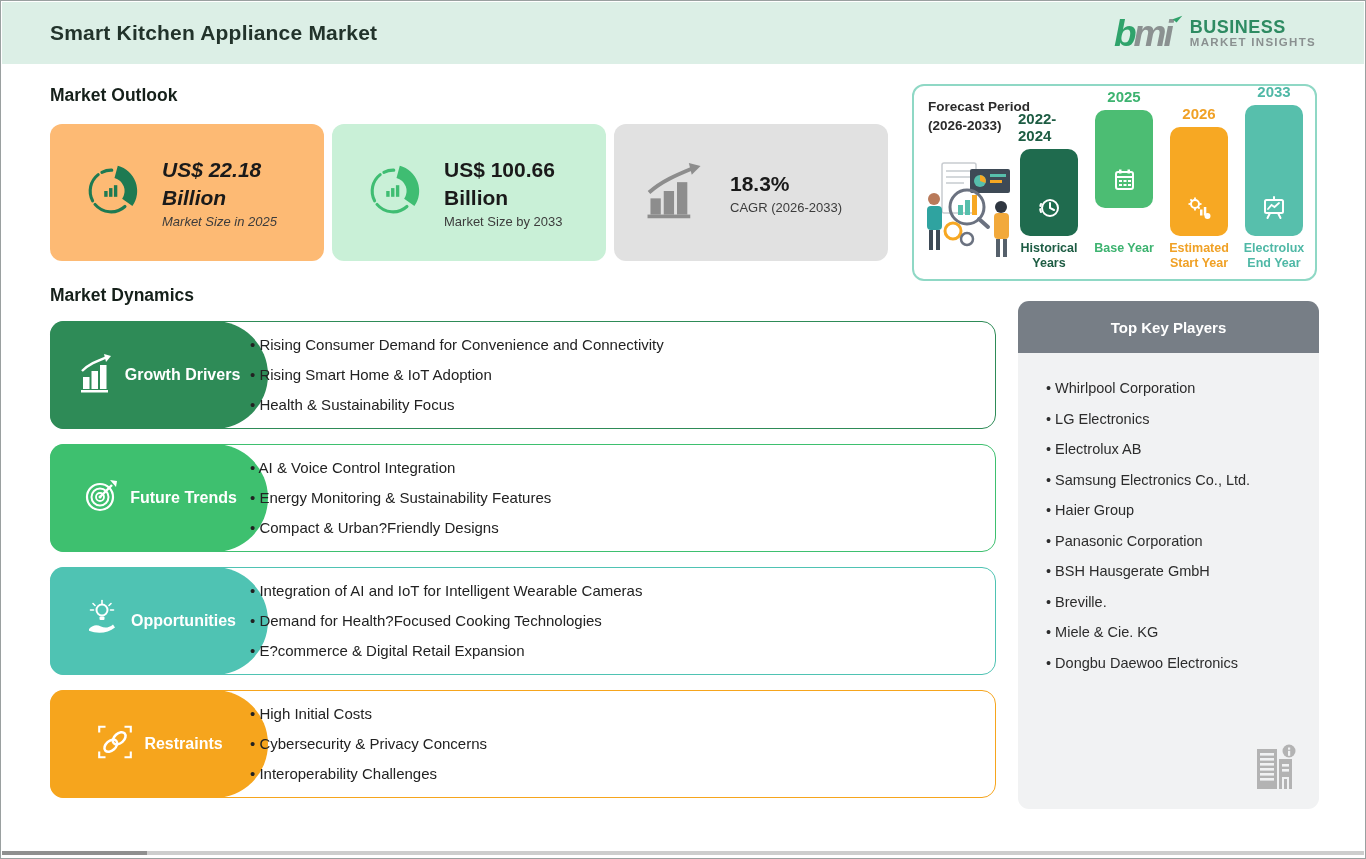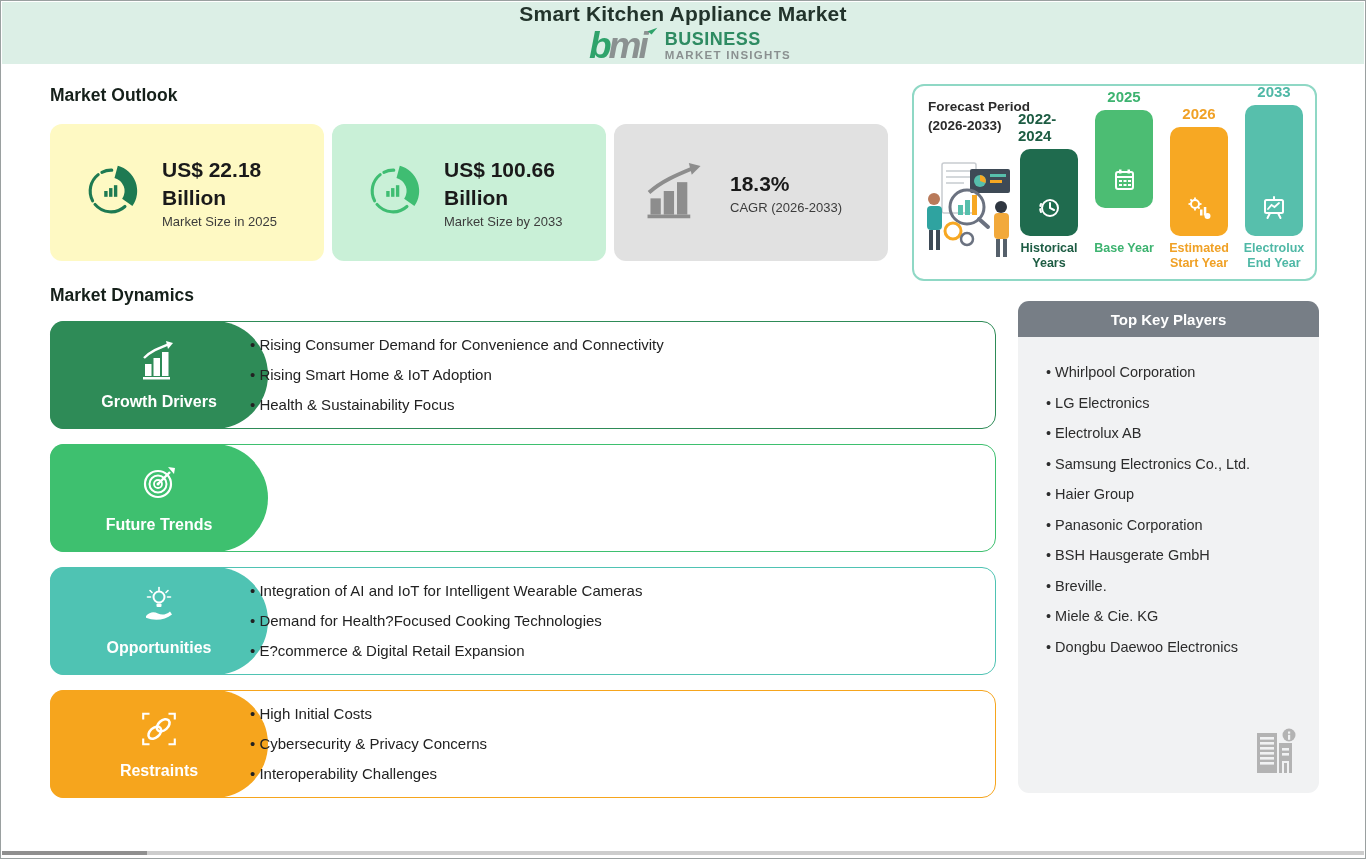--- a/index.html
+++ b/index.html
@@ -3,21 +3,21 @@
 <meta charset="utf-8">
 <style>
   * { margin:0; padding:0; box-sizing:border-box; }
   body { font-family:"Liberation Sans","DejaVu Sans",sans-serif; background:#fff; }
   .page { position:relative; width:1366px; height:859px; background:#fff;
           border:1px solid #9aa0a0; overflow:hidden; }
 
   
   .header { position:absolute; left:1px; top:1px; right:1px; height:62px;
             background:#dcefe6; display:flex; align-items:center;
-            justify-content:space-between; padding:0 48px;flex-direction:column; }
+            justify-content:space-between; padding:0 48px; }
   .title { font-size:21px; font-weight:bold; color:#22332b; letter-spacing:.2px; }
   .logo { display:flex; align-items:center; gap:9px; }
   .logo-mark { font-size:37px; font-weight:bold; letter-spacing:-3px; line-height:1;
                font-style:italic; position:relative; padding-right:10px;margin-left:14px;}
   .logo-b { color:#2fa36b; }
   .logo-m { color:#8b9191; }
   .logo-i { color:#8b9191; }
   .logo-arrow { position:absolute; right:1px; top:-2px; width:0; height:0;
                 border-left:5px solid transparent; border-bottom:9px solid #2fa36b;
                 transform:rotate(40deg); }
@@ -26,21 +26,21 @@
 
   
   .sec-heading { position:absolute; left:49px; font-size:17.5px; font-weight:bold; color:#15201a; }
   #mo-heading { top:84px; }
   #md-heading { top:284px; }
 
   
   .cards { position:absolute; left:49px; top:123px; display:flex; gap:8px; }
   .card { width:274px; height:137px; border-radius:12px; display:flex;
           align-items:center; padding-left:30px; gap:20px; }
-  .card1 { background:#fef9c3; }
+  .card1 { background:#fdba74;font-style:italic; }
   .card2 { background:#c9f0d7; }
   .card3 { background:#e1e1e1; }
   .card-value { font-size:21px; font-weight:bold; color:#1a1a1a; line-height:1.3; width:165px; }
   .card-label { font-size:13px; color:#3c3c3c; margin-top:3px; }
 
   
   .forecast { position:absolute; left:911px; top:83px; width:405px; height:197px;
               background:#fff; border:2px solid #8fd8c5; border-radius:12px; }
   .fp-title { position:absolute; left:14px; top:12px; font-size:13.5px; font-weight:bold;
               color:#2b2b2b; line-height:1.4; }
@@ -58,35 +58,35 @@
   .b3 { background:#57bfac; height:131px; } .t3 { color:#4fb8a6; }
 
   
   .dyn-row { position:absolute; left:49px; width:946px; height:108px; background:#fff;
              border-radius:14px; }
   .row0 { top:320px; border:1px solid #2e8b57; }
   .row1 { top:443px; border:1px solid #3ec06f; }
   .row2 { top:566px; border:1px solid #4fc3b3; }
   .row3 { top:689px; border:1px solid #f6a51d; }
   .dyn-label { position:absolute; left:-1px; top:-1px; bottom:-1px; width:218px;
-               border-radius:14px 56px 56px 14px; display:flex; flex-direction:column;
+               border-radius:14px 56px 56px 14px; display:flex; flex-direction:row;
                align-items:center; justify-content:center; gap:9px; color:#fff; }
   .row0 .dyn-label { background:#2e8b57; }
   .row1 .dyn-label { background:#3ec06f; }
   .row2 .dyn-label { background:#4fc3b3; }
   .row3 .dyn-label { background:#f6a51d; }
   .dyn-label-text { font-size:16px; font-weight:bold; }
   .dyn-bullets { position:absolute; left:199px; right:16px; top:0; bottom:0;
                  display:flex; flex-direction:column; justify-content:center; gap:10px; }
   .bullet { font-size:15px; color:#222; line-height:20px; }
   .bullet::before { content:"• "; }
 
   
   .sidebar { position:absolute; left:1017px; top:300px; width:301px; }
-  .sb-header { height:36px; background:#777e86; border-radius:11px 11px 0 0;
+  .sb-header { height:52px; background:#777e86; border-radius:11px 11px 0 0;
                display:flex; align-items:center; justify-content:center;
                color:#fff; font-size:15px; font-weight:bold; }
   .sb-body { position:relative; height:456px; background:#f1f2f3; border-radius:0 0 11px 11px;
              padding:26px 28px; }
   .sb-item { font-size:14.5px; color:#2c2c2c; margin-bottom:12.5px; line-height:18px; }
   .sb-item::before { content:"• "; }
   .sb-building { position:absolute; right:22px; bottom:12px; }
 
   
   .source { position:absolute; top:823px; right:50px; font-size:18px; color:#ec4899;margin-top:48px; }
@@ -325,20 +325,25 @@
           <circle cx="19" cy="21" r="13" stroke-width="2.2"></circle>
           <circle cx="19" cy="21" r="8.5" stroke-width="2"></circle>
           <circle cx="19" cy="21" r="4" stroke-width="1.8"></circle>
           <circle cx="19" cy="21" r="1.5" fill="#fff" stroke="none"></circle>
           <line x1="19" y1="21" x2="31" y2="9" stroke-width="2.4"></line>
           <polygon points="29,4 36,5 35,11" fill="#fff" stroke="none"></polygon>
         </svg>
       </span>
       <span class="dyn-label-text">Future Trends</span>
     </div>
+    <div class="dyn-bullets">
+      <div class="bullet">AI &amp; Voice Control Integration</div>
+      <div class="bullet">Energy Monitoring &amp; Sustainability Features</div>
+      <div class="bullet">Compact &amp; Urban?Friendly Designs</div>
+    </div>
   </div>
 
   <div class="dyn-row row2">
     <div class="dyn-label">
       <span>
         <svg width="40" height="40" viewBox="0 0 40 40">
           <g stroke="#fff" stroke-width="1.6" stroke-linecap="round">
             <line x1="20" y1="1.5" x2="20" y2="4.5"></line>
             <line x1="11" y1="4.5" x2="13" y2="6.5"></line>
               <line x1="29" y1="4.5" x2="27" y2="6.5"></line>

